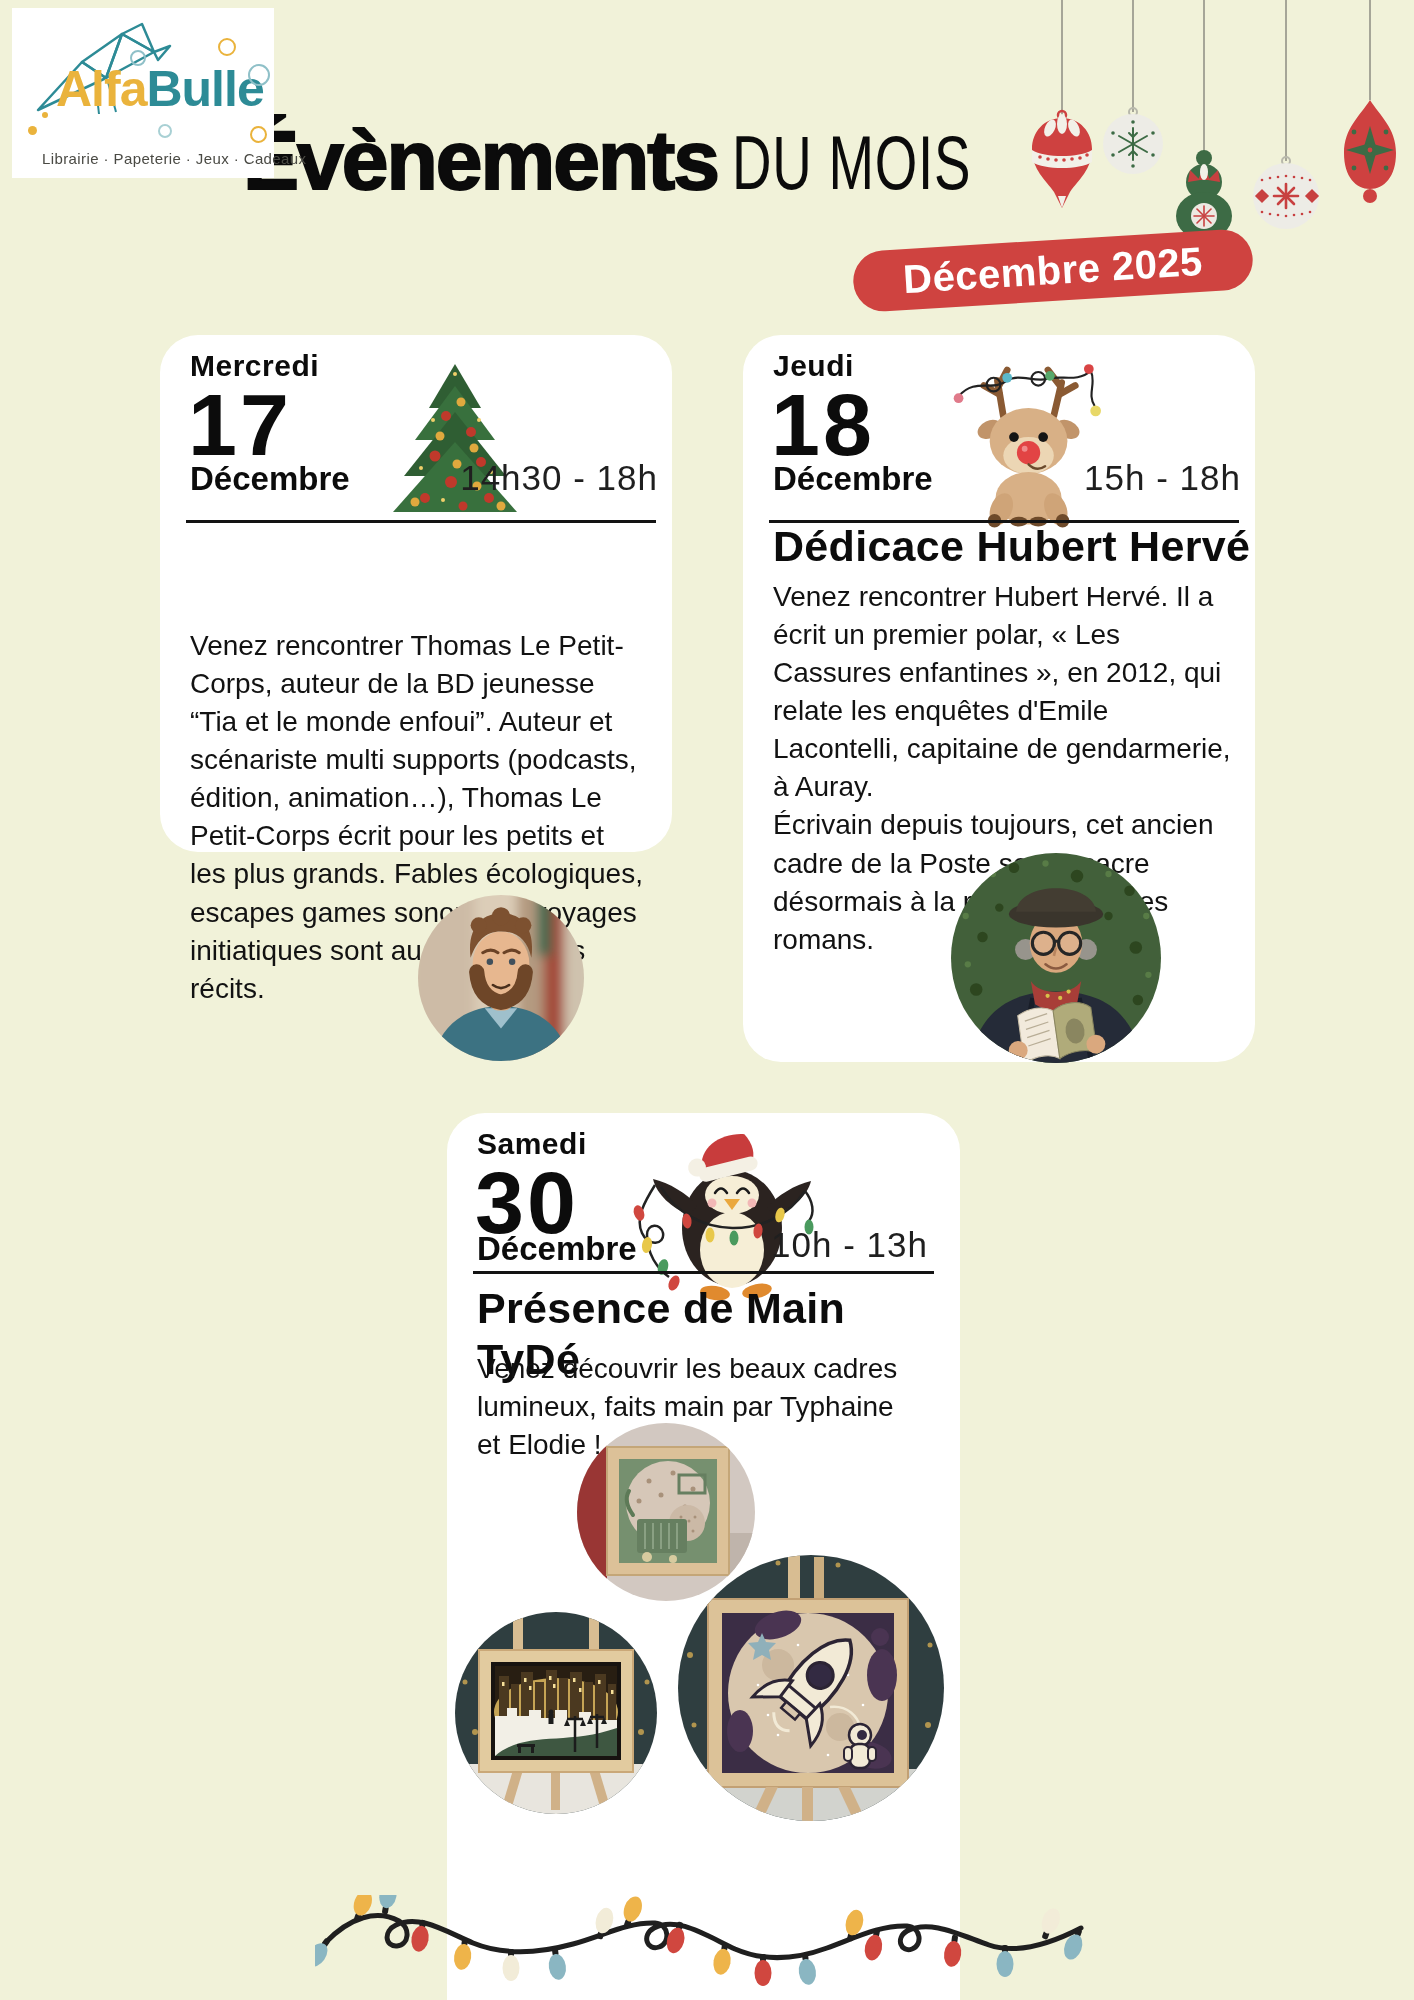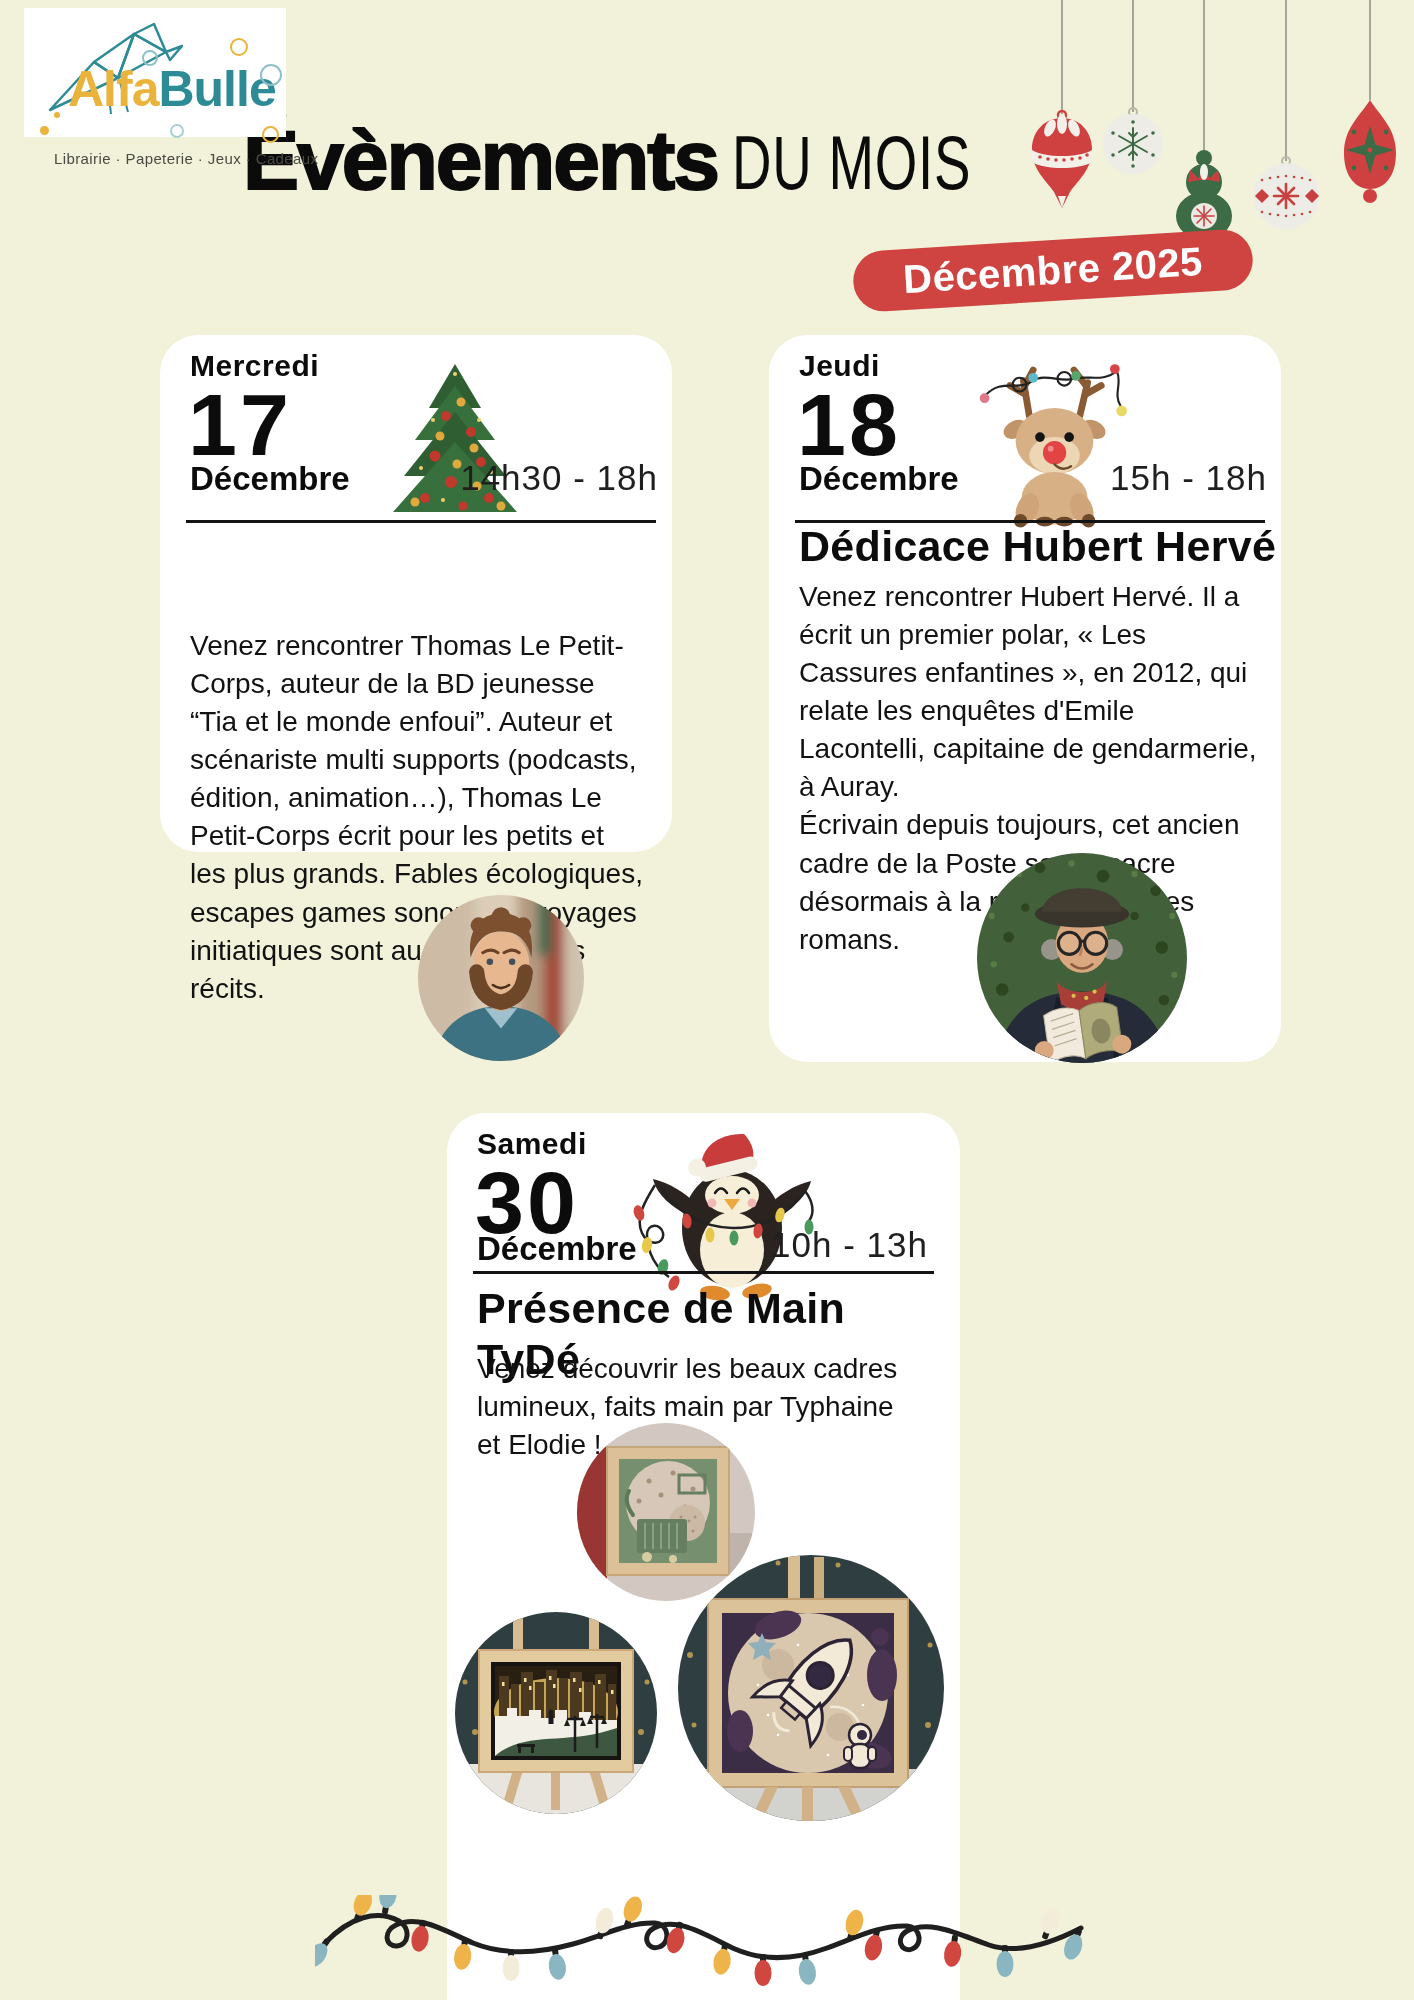--- a/index.html
+++ b/index.html
@@ -1,38 +1,38 @@
 <!DOCTYPE html>
 <html><head>
 <meta charset="utf-8">
 <style>
   html,body{margin:0;padding:0;}
   .page{position:relative;width:1414px;height:2000px;background:#f1f2d9;overflow:hidden;
         font-family:"Liberation Sans",sans-serif;color:#111;}
   
-  .logo-box{position:absolute;left:24px;top:8px;width:262px;height:129px;background:#ffffff;z-index:4;}
+  .logo-box{position:absolute;left:12px;top:8px;width:262px;height:170px;background:#ffffff;z-index:4;}
   .logo-bird{position:absolute;left:18px;top:10px;}
   .brand{position:absolute;left:44px;top:52px;font-size:50px;font-weight:bold;letter-spacing:-1px;white-space:nowrap;}
   .brand .alfa{color:#eab33c;}
   .brand .bulle{color:#2d8b96;}
   .bubble{position:absolute;border-radius:50%;}
   .tagline{position:absolute;left:30px;top:142px;font-size:15px;color:#4a4a44;letter-spacing:.4px;white-space:nowrap;}
   
   .main-title{position:absolute;left:243px;top:112px;display:flex;align-items:baseline;z-index:3;white-space:nowrap;}
   .t-bold{font-size:84px;font-weight:bold;color:#0b0b0b;letter-spacing:-2px;-webkit-text-stroke:2px #0b0b0b;}
   .t-thin{display:inline-block;font-size:76px;font-weight:300;color:#0b0b0b;margin-left:14px;
           transform:scaleX(.72);transform-origin:left bottom;letter-spacing:1px;}
   .banner{position:absolute;left:853px;top:240px;width:400px;height:61px;background:#cf4340;border-radius:31px;
           transform:rotate(-3.5deg);display:flex;align-items:center;justify-content:center;z-index:5;}
   .banner span{color:#fff;font-size:40px;font-weight:bold;letter-spacing:.5px;}
   .ornaments{position:absolute;left:1000px;top:0;z-index:1;}
   
   .card{position:absolute;background:#fff;border-radius:38px;}
   .c1{left:160px;top:335px;width:512px;height:517px;}
-  .c2{left:769px;top:335px;width:512px;height:727px;}
+  .c2{left:743px;top:335px;width:512px;height:727px;}
   .c3{left:447px;top:1113px;width:513px;height:952px;}
   .day{position:absolute;left:30px;top:14px;font-size:30px;font-weight:bold;color:#0c0c0c;letter-spacing:.5px;}
   .date{position:absolute;left:28px;top:46px;font-size:88px;font-weight:bold;line-height:1;color:#0c0c0c;letter-spacing:3px;}
   .month{position:absolute;left:30px;top:125px;font-size:33px;font-weight:bold;color:#0c0c0c;}
   .time{position:absolute;right:14px;top:123px;font-size:35px;font-weight:300;color:#1f1f1f;letter-spacing:1px;}
   .rule{position:absolute;left:26px;right:16px;top:185px;height:3px;background:#131313;}
   .etitle{position:absolute;left:30px;top:186px;margin:0;font-size:43px;font-weight:bold;line-height:1.18;
           color:#0c0c0c;letter-spacing:.3px;}
   .desc{position:absolute;left:30px;margin:0;font-size:28px;font-weight:300;line-height:1.36;color:#121212;}
   .c1 .desc{top:292px;width:455px;}

